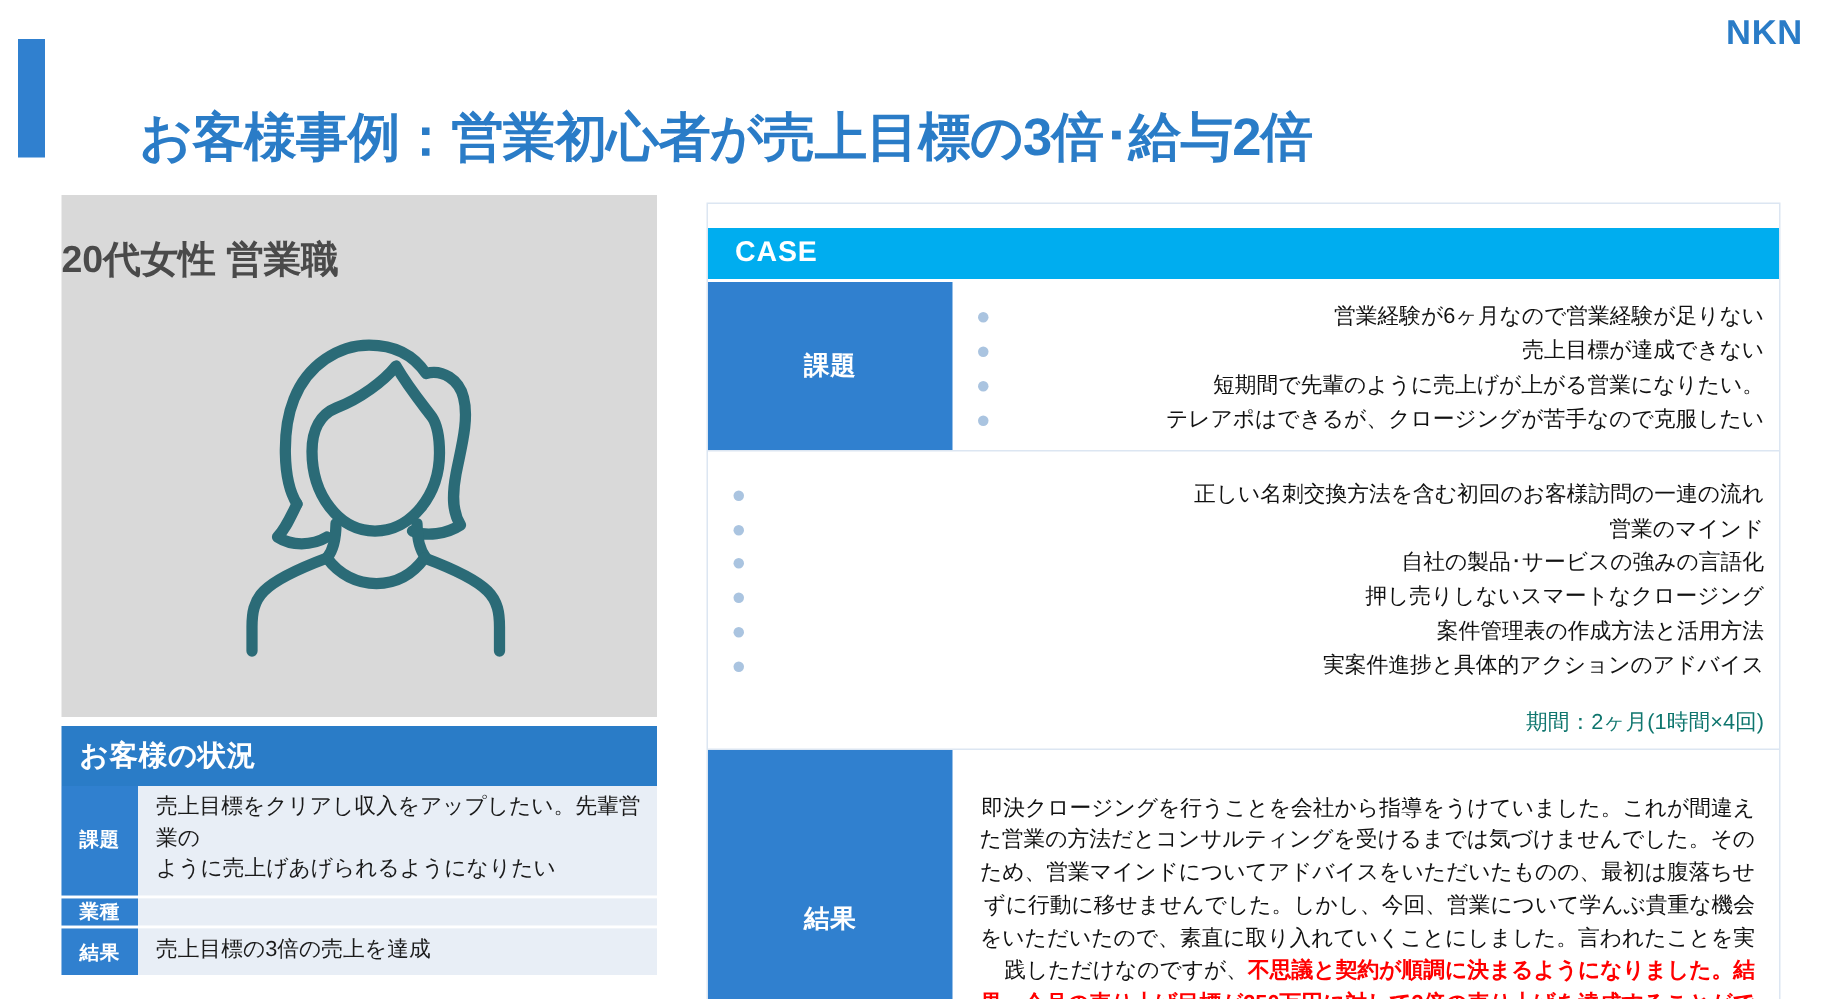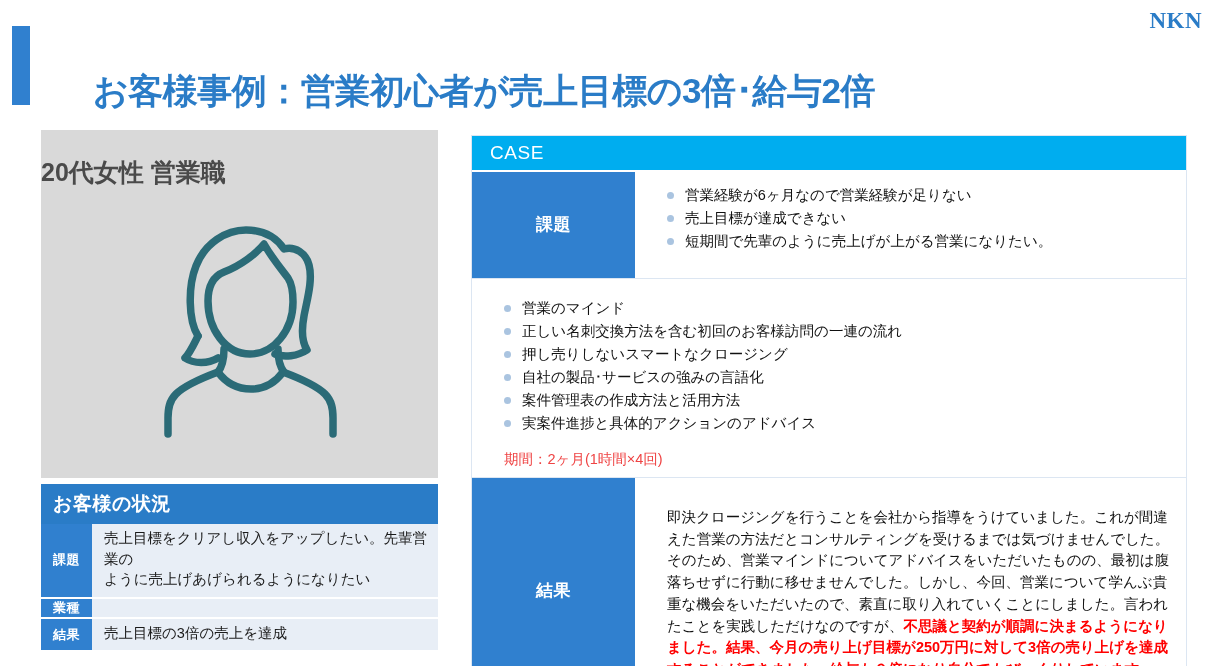--- a/index.html
+++ b/index.html
@@ -9,21 +9,21 @@
     background:#ffffff;
     font-family:"Liberation Sans","DejaVu Sans",sans-serif;
     position:relative;
     overflow:hidden;
     -webkit-font-smoothing:antialiased;
   }
 
   
   #logo{
     position:absolute; top:8px; right:22px;
-    font-family:Liberation Serif, serif;
+    font-family:Liberation Sans, sans-serif;
     font-weight:bold; font-size:23px; letter-spacing:.5px;
     color:#2a7cc7;
   }
   #title-accent{
     position:absolute; left:12px; top:26px;
     width:18px; height:79px; background:#3080cf;
   }
   #page-title{
     position:absolute; left:45px; top:45px;
     font-size:35px; font-weight:bold; color:#2a7cc7;
@@ -81,60 +81,62 @@
   
   #case-table{
     position:absolute; left:471px; top:135px;
     width:716px;
     border:1px solid #dce6f2;
     box-sizing:border-box;
     background:#ffffff;
   }
   #case-header{
     background:#00ADEF; color:#ffffff;
-    font-size:19px; font-weight:normal;
+    font-size:19px; font-weight:bold;
     padding:6px 0 6px 18px;
     letter-spacing:.6px;
+    margin-top:16px;
   }
   .case-row{
     display:flex; align-items:stretch;
     border-top:2px solid #ffffff;
     background:#ffffff;
   }
   .case-row + .case-row{ border-top:1px solid #dce6f2; }
   .case-label{
     flex:0 0 163px;
     background:#3080cf; color:#ffffff;
     display:flex; align-items:center; justify-content:center;
     text-align:center;
     font-size:17px; font-weight:bold; line-height:1.25;
     white-space:pre-line;
     letter-spacing:.5px;
   }
   .case-body{
     flex:1 1 auto;
-    padding:8px 10px 8px 32px;
+    padding:8px 10px 8px 17px;
     box-sizing:border-box;
+    text-align:right;
   }
   ul.case-bullets{ margin:0; padding:0; list-style:none; }
   ul.case-bullets li{
     position:relative;
     padding-left:18px;
     font-size:14.5px; color:#111111;
     line-height:1.58;
     white-space:nowrap;
   }
   ul.case-bullets li:before{
     content:""; position:absolute; left:0; top:8px;
     width:7px; height:7px; border-radius:50%;
     background:#aac4e0;
   }
   .case-note{
     margin-top:16px;
-    font-size:14.5px; color:#ef4444;
+    font-size:14.5px; color:#0f766e;
   }
   .result-text{
     font-size:14.5px; color:#111111; line-height:1.50;
   }
   .result-text .hl{ color:#ff0000; font-weight:bold; }
 
   
   #row-kadai .case-label{ min-height:106px; }
   #row-consult .case-label{ min-height:196px; }
   #row-result .case-label{ min-height:162px; }
@@ -194,31 +196,32 @@
 <div id="case-table">
   <div id="case-header">CASE</div>
 
   <div class="case-row" id="row-kadai">
     <div class="case-label">課題</div>
     <div class="case-body">
       <ul class="case-bullets">
         <li>営業経験が6ヶ月なので営業経験が足りない</li>
         <li>売上目標が達成できない</li>
         <li>短期間で先輩のように売上げが上がる営業になりたい。</li>
+        <li>テレアポはできるが、クロージングが苦手なので克服したい</li>
       </ul>
     </div>
   </div>
 
   <div class="case-row" id="row-consult">
     <div class="case-body">
       <ul class="case-bullets">
+        <li>正しい名刺交換方法を含む初回のお客様訪問の一連の流れ</li>
         <li>営業のマインド</li>
-        <li>正しい名刺交換方法を含む初回のお客様訪問の一連の流れ</li>
+        <li>自社の製品･サービスの強みの言語化</li>
         <li>押し売りしないスマートなクロージング</li>
-        <li>自社の製品･サービスの強みの言語化</li>
         <li>案件管理表の作成方法と活用方法</li>
         <li>実案件進捗と具体的アクションのアドバイス</li>
       </ul>
       <div class="case-note">期間：2ヶ月(1時間×4回)</div>
     </div>
   </div>
 
   <div class="case-row" id="row-result">
     <div class="case-label">結果</div>
     <div class="case-body">

